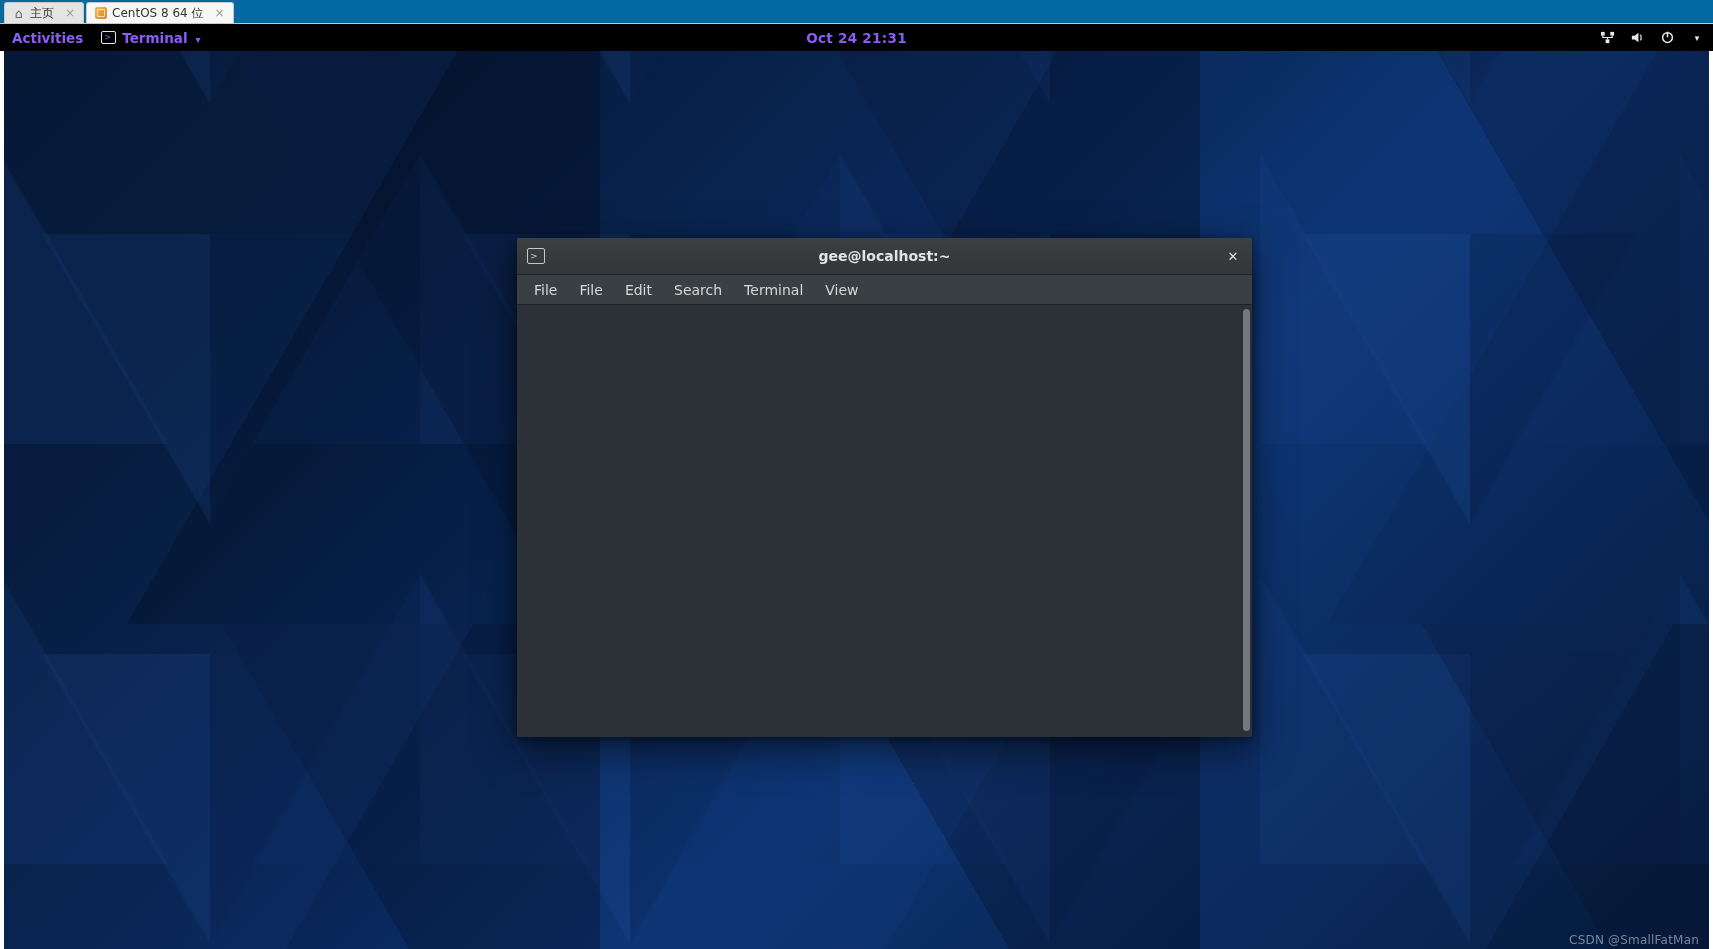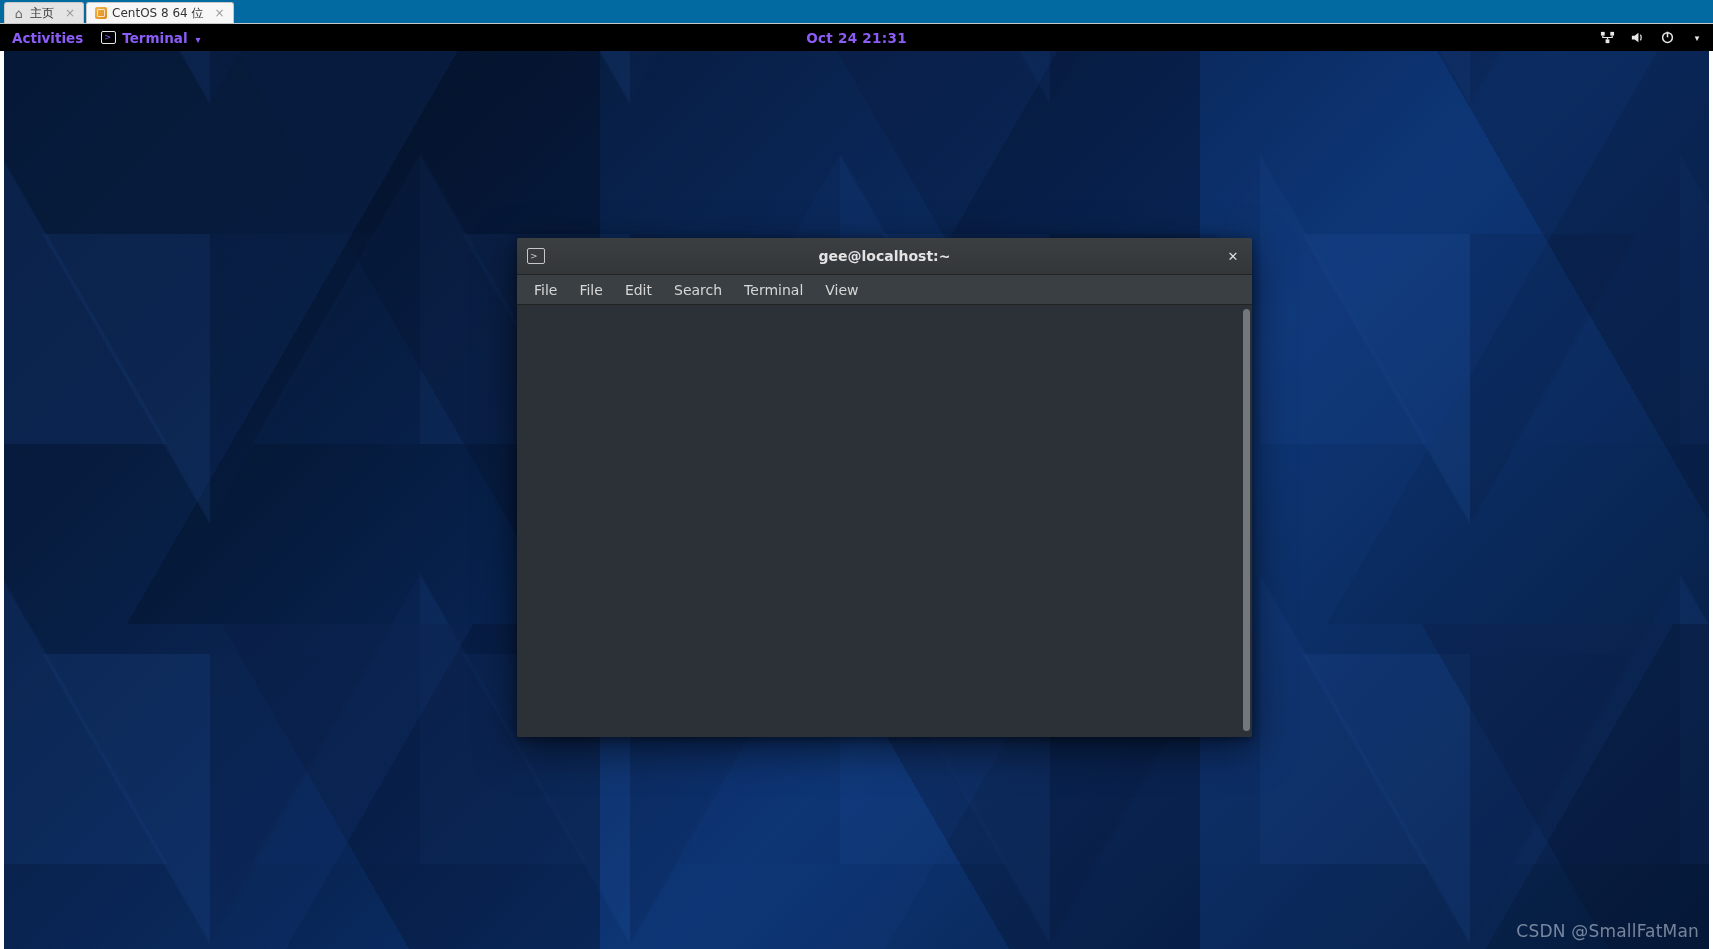--- a/index.html
+++ b/index.html
@@ -179,23 +179,23 @@
     display:inline-block;width:8px;height:17px;
     background:#d9d9d9;margin-left:4px;vertical-align:middle;
   }
   .term-scrollbar{
     position:absolute; right:2px; top:4px; bottom:6px;
     width:7px; background:#72787c; border-radius:4px;
   }
 
   
   .watermark{
-    position:absolute; right:14px; bottom:8px;
+    position:absolute; right:14px; bottom:2px;
     color:rgba(210,220,235,0.55);
-    font-size:17px;
+    font-size:12px;
     letter-spacing:0.2px;
     z-index:3;
   }
 
   
   .frame-border{
     position:absolute; inset:0;
     border-left:4px solid #fff; border-right:4px solid #fff;
     pointer-events:none;
   }

